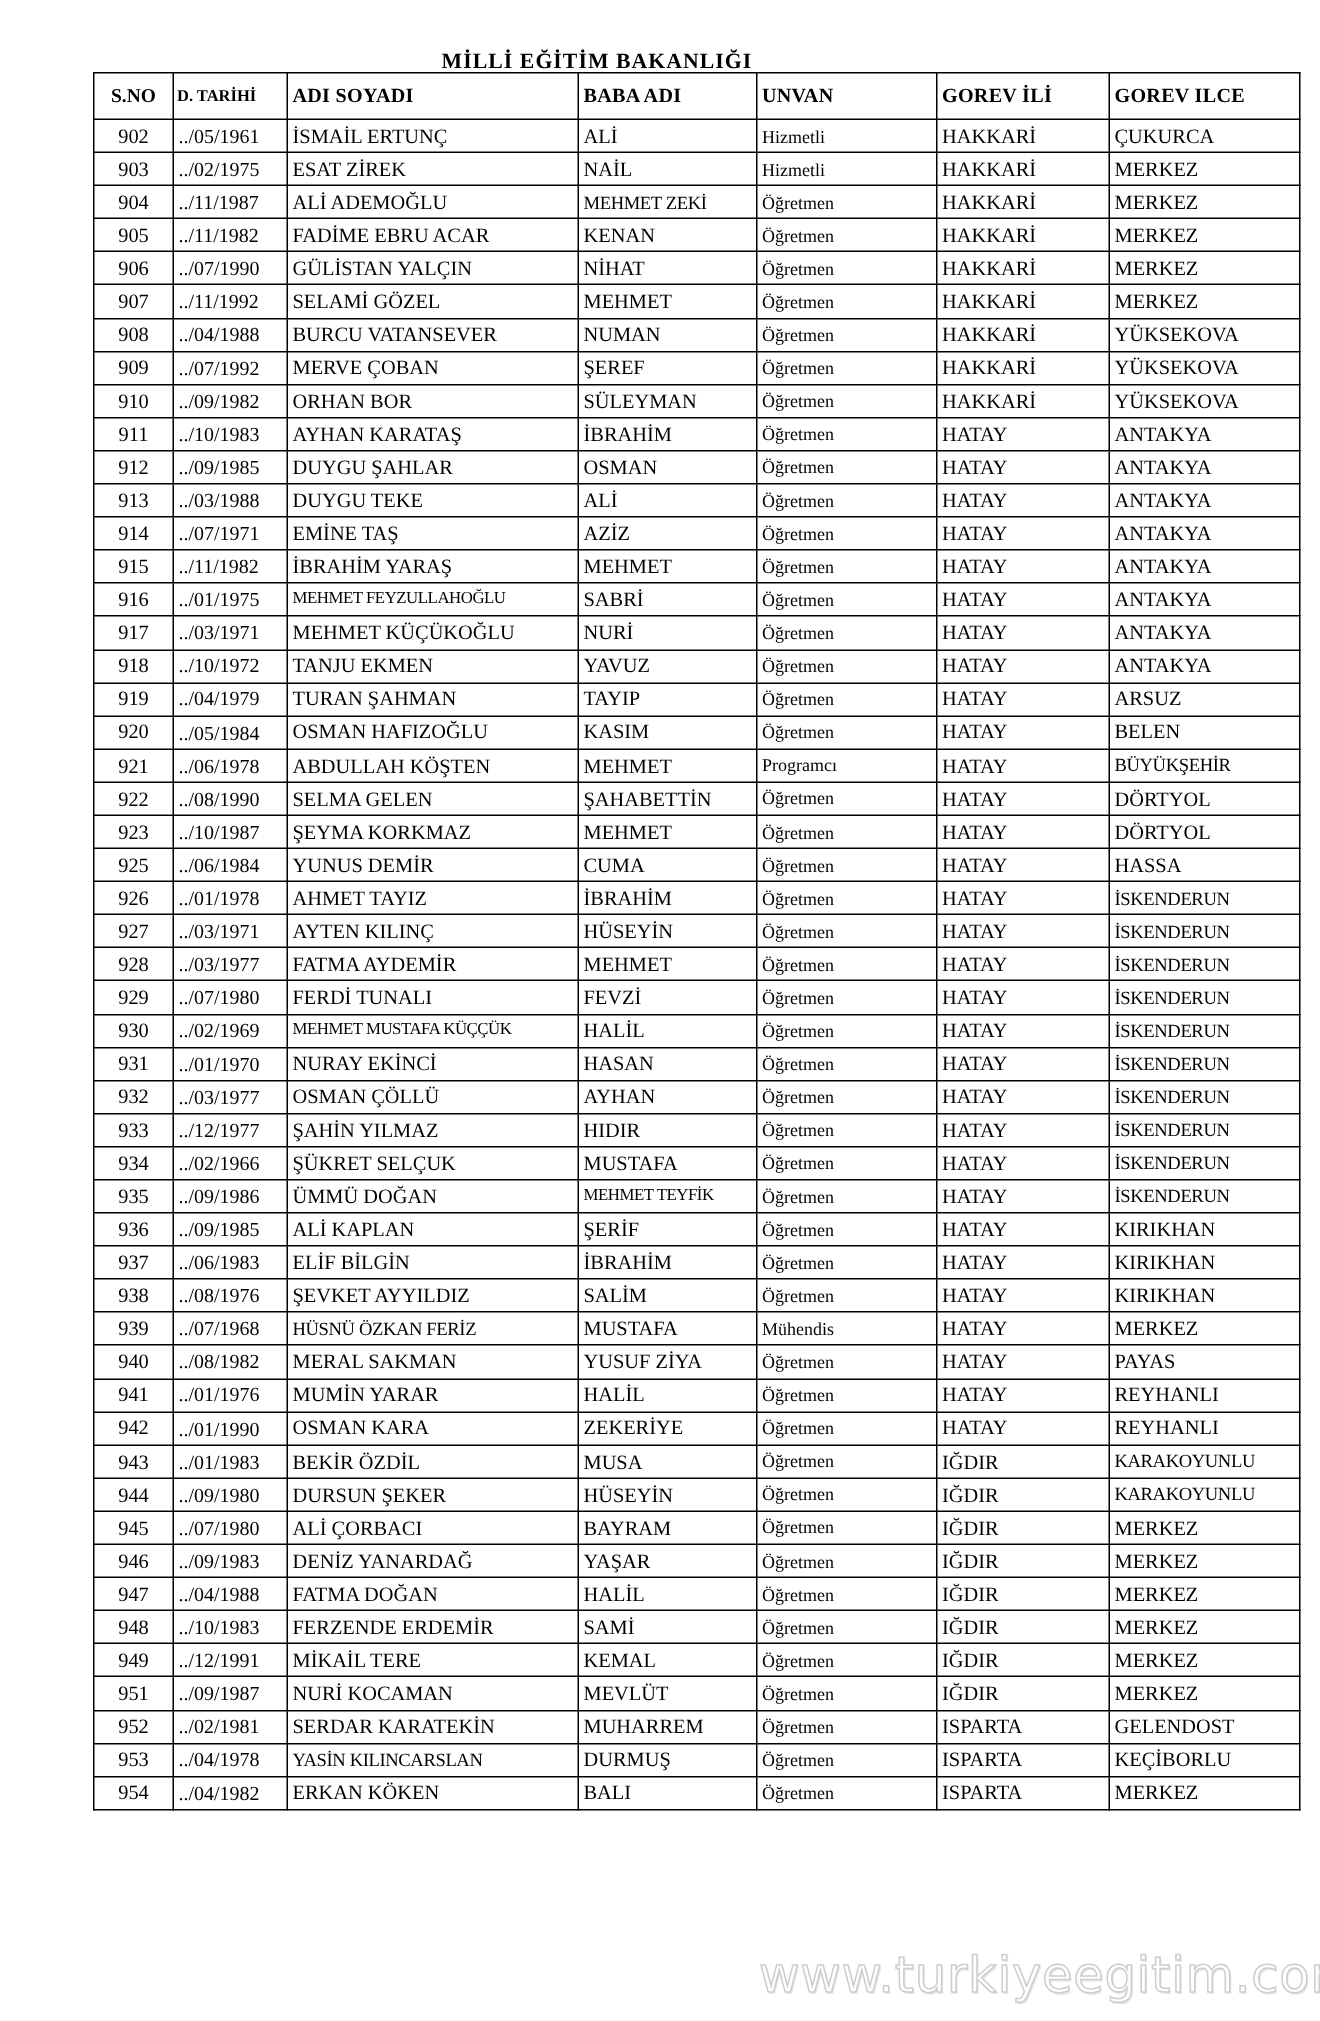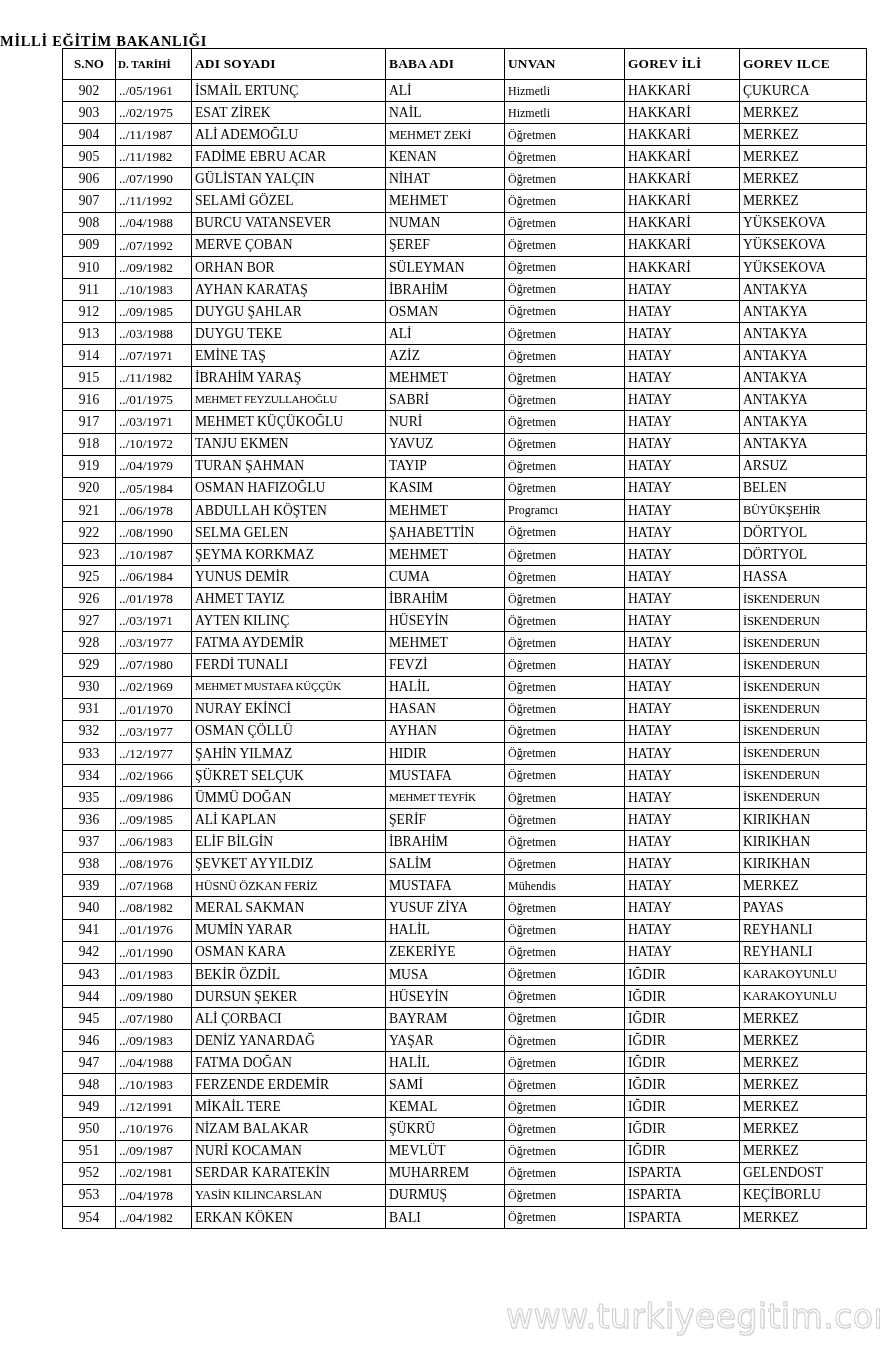--- a/index.html
+++ b/index.html
@@ -16,20 +16,21 @@
     color: #000000;
     overflow: hidden;
   }
 
   
   #page-title {
     position: absolute;
     top: 33px;
     left: 0;
     width: 796px;
+    text-align: center;
     font-family: "Liberation Serif", "DejaVu Serif", serif;
     font-weight: bold;
     font-size: 14.5px;
     letter-spacing: 0.7px;
   }
 
   
   #records-table {
     position: absolute;
     top: 48px;
@@ -550,29 +551,20 @@
       <tr>
         <td class="c-sno">949</td>
         <td class="c-tarih">../12/1991</td>
         <td class="c-ad">MİKAİL TERE</td>
         <td class="c-baba">KEMAL</td>
         <td class="c-unvan">Öğretmen</td>
         <td class="c-il">IĞDIR</td>
         <td class="c-ilce">MERKEZ</td>
       </tr>
       <tr>
-        <td class="c-sno">950</td>
-        <td class="c-tarih">../10/1976</td>
-        <td class="c-ad">NİZAM BALAKAR</td>
-        <td class="c-baba">ŞÜKRÜ</td>
-        <td class="c-unvan">Öğretmen</td>
-        <td class="c-il">IĞDIR</td>
-        <td class="c-ilce">MERKEZ</td>
-      </tr>
-      <tr>
         <td class="c-sno">951</td>
         <td class="c-tarih">../09/1987</td>
         <td class="c-ad">NURİ KOCAMAN</td>
         <td class="c-baba">MEVLÜT</td>
         <td class="c-unvan">Öğretmen</td>
         <td class="c-il">IĞDIR</td>
         <td class="c-ilce">MERKEZ</td>
       </tr>
       <tr>
         <td class="c-sno">952</td>

